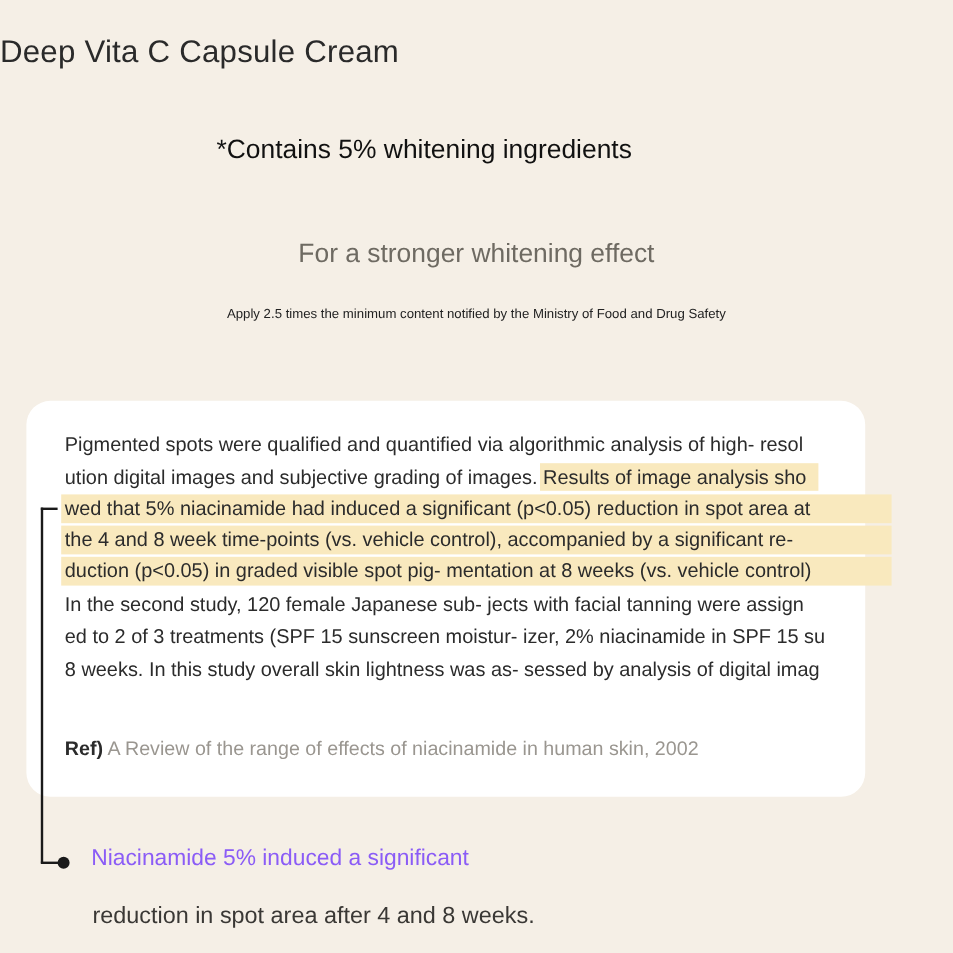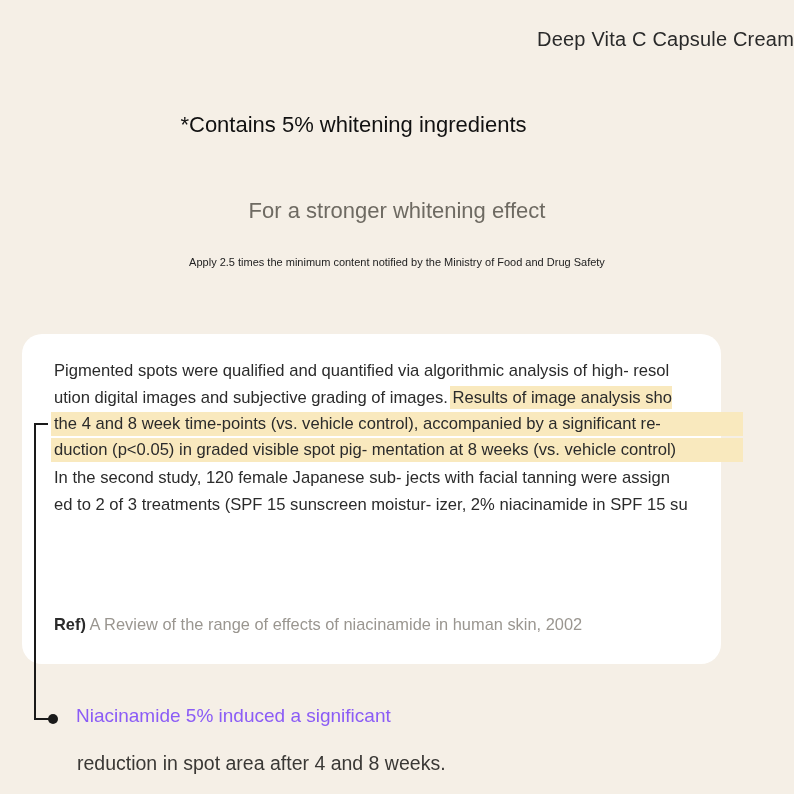--- a/index.html
+++ b/index.html
@@ -5,21 +5,21 @@
     * { box-sizing: border-box; margin: 0; padding: 0; }
     html, body { width: 794px; height: 794px; overflow: hidden; }
     body {
       background: #f5efe6;
       font-family: "Liberation Sans", "DejaVu Sans", sans-serif;
       color: #222;
       position: relative;
     }
     .title {
       position: absolute; top: 28px; left: 0; width: 794px;
-      text-align: right; font-size: 20px; color: #2a2a2a; letter-spacing: 0.2px;
+      text-align: left; font-size: 26px; color: #2a2a2a; letter-spacing: 0.2px;
     }
     .subtitle {
       position: absolute; top: 112px; left: 0; width: 707px;
       text-align: center; font-size: 22px; color: #111;
     }
     .headline {
       position: absolute; top: 198px; left: 0; width: 794px;
       text-align: center; font-size: 22px; color: #6e6a62;
     }
     .note {
@@ -33,21 +33,21 @@
     .para {
       position: absolute; left: 32px; top: 23px; width: 690px;
     }
     .line {
       display: block; height: 27px; line-height: 27px;
       font-size: 16.6px; color: #2b2b2b; white-space: nowrap;
       margin-left: 0;
     }
     .hl {
       background: #f9e9be;
-      padding: 2px 0 2px 3px;
+      padding: 2px 10px 2px 3px;
       margin-left: -3px;
     }
     .hl-full {
       background: #f9e9be;
       display: block; width: 692px; margin-left: -3px; padding-left: 3px;
       height: 24px; line-height: 24px; margin-top: 1px; margin-bottom: 2px;
     }
     .ref {
       position: absolute; left: 32px; top: 281px;
       font-size: 16.4px; color: #9a9690;
@@ -83,24 +83,26 @@
 
 <div class="title">Deep Vita C Capsule Cream</div>
 <div class="subtitle">*Contains 5% whitening ingredients</div>
 <div class="headline">For a stronger whitening effect</div>
 <div class="note">Apply 2.5 times the minimum content notified by the Ministry of Food and Drug Safety</div>
 
 <div class="card">
   <div class="para">
     <span class="line"><span>Pigmented spots were qualified and quantified via algorithmic analysis of high- resol</span></span>
     <span class="line"><span>ution digital images and subjective grading of images. </span><span class="hl">Results of image analysis sho</span></span>
+    <span class="line hl-full">wed that 5% niacinamide had induced a significant (p&lt;0.05) reduction in spot area at</span>
     <span class="line hl-full">the 4 and 8 week time-points (vs. vehicle control), accompanied by a significant re-</span>
     <span class="line hl-full">duction (p&lt;0.05) in graded visible spot pig- mentation at 8 weeks (vs. vehicle control)</span>
     <span class="line">In the second study, 120 female Japanese sub- jects with facial tanning were assign</span>
     <span class="line">ed to 2 of 3 treatments (SPF 15 sunscreen moistur- izer, 2% niacinamide in SPF 15 su</span>
+    <span class="line">8 weeks. In this study overall skin lightness was as- sessed by analysis of digital imag</span>
   </div>
   <div class="ref"><b>Ref)</b><span> A Review of the range of effects of niacinamide in human skin, 2002</span></div>
 </div>
 
 <div class="connector-top"></div>
 <div class="connector-v"></div>
 <div class="connector-bottom"></div>
 <div class="bullet-dot"></div>
 
 <div class="summary1">Niacinamide 5% induced a significant</div>

